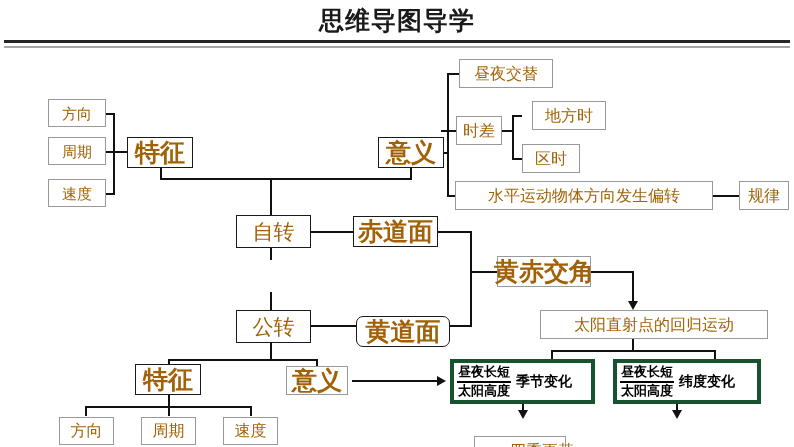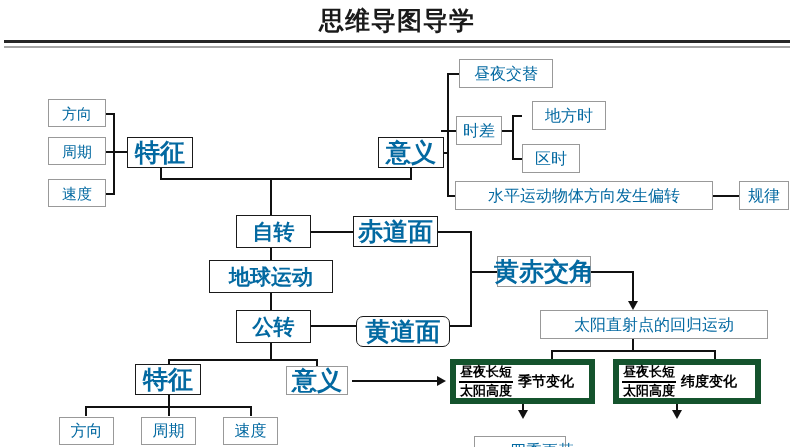--- a/index.html
+++ b/index.html
@@ -30,40 +30,40 @@
     position:absolute;left:4px;top:46px;width:786px;height:2px;
     background:#a6a6a6;
   }
 
   
   .node{
     position:absolute;
     box-sizing:border-box;
     background:#ffffff;
     border:1px solid #999999;
-    color:#0369a1;
+    color:#a16207;
     display:flex;
     align-items:center;
     justify-content:center;
     white-space:nowrap;
     line-height:1;
     z-index:5;
   }
   .n-sm{font-size:15px;}
   .n-md{font-size:16px;}
   .n-lg{font-size:25px;font-weight:700;}
-  .n-xl{font-size:21px;font-weight:700;}
+  .n-xl{font-size:21px;font-weight:400;}
   .dark{border-color:#1a1a1a;}
 
   
   .frac-node{
     position:absolute;
     box-sizing:border-box;
     background:#ffffff;
-    border:6px solid #14532d;
+    border:4px solid #14532d;
     display:flex;
     align-items:center;
     z-index:5;
     padding:0 3px;
   }
   .frac{
     display:inline-flex;
     flex-direction:column;
     align-items:center;
     justify-content:center;
@@ -216,23 +216,20 @@
   </div>
 
   <div class="node n-xl dark" style="left:236px;top:215px;width:75px;height:33px;">
     <span>自转</span>
   </div>
 
   <div class="node n-lg dark" style="left:353px;top:216px;width:85px;height:31px;">
     <span>赤道面</span>
   </div>
 
-  <div class="node n-xl dark" style="left:209px;top:260px;width:124px;height:33px;">
-    <span>地球运动</span>
-  </div>
 
   <div class="node n-lg" style="left:497px;top:256px;width:94px;height:31px;">
     <span>黄赤交角</span>
   </div>
 
   <div class="node n-xl dark" style="left:236px;top:310px;width:75px;height:33px;">
     <span>公转</span>
   </div>
 
   <div class="node n-lg dark" style="left:356px;top:316px;width:94px;height:31px;border-radius:7px;">

